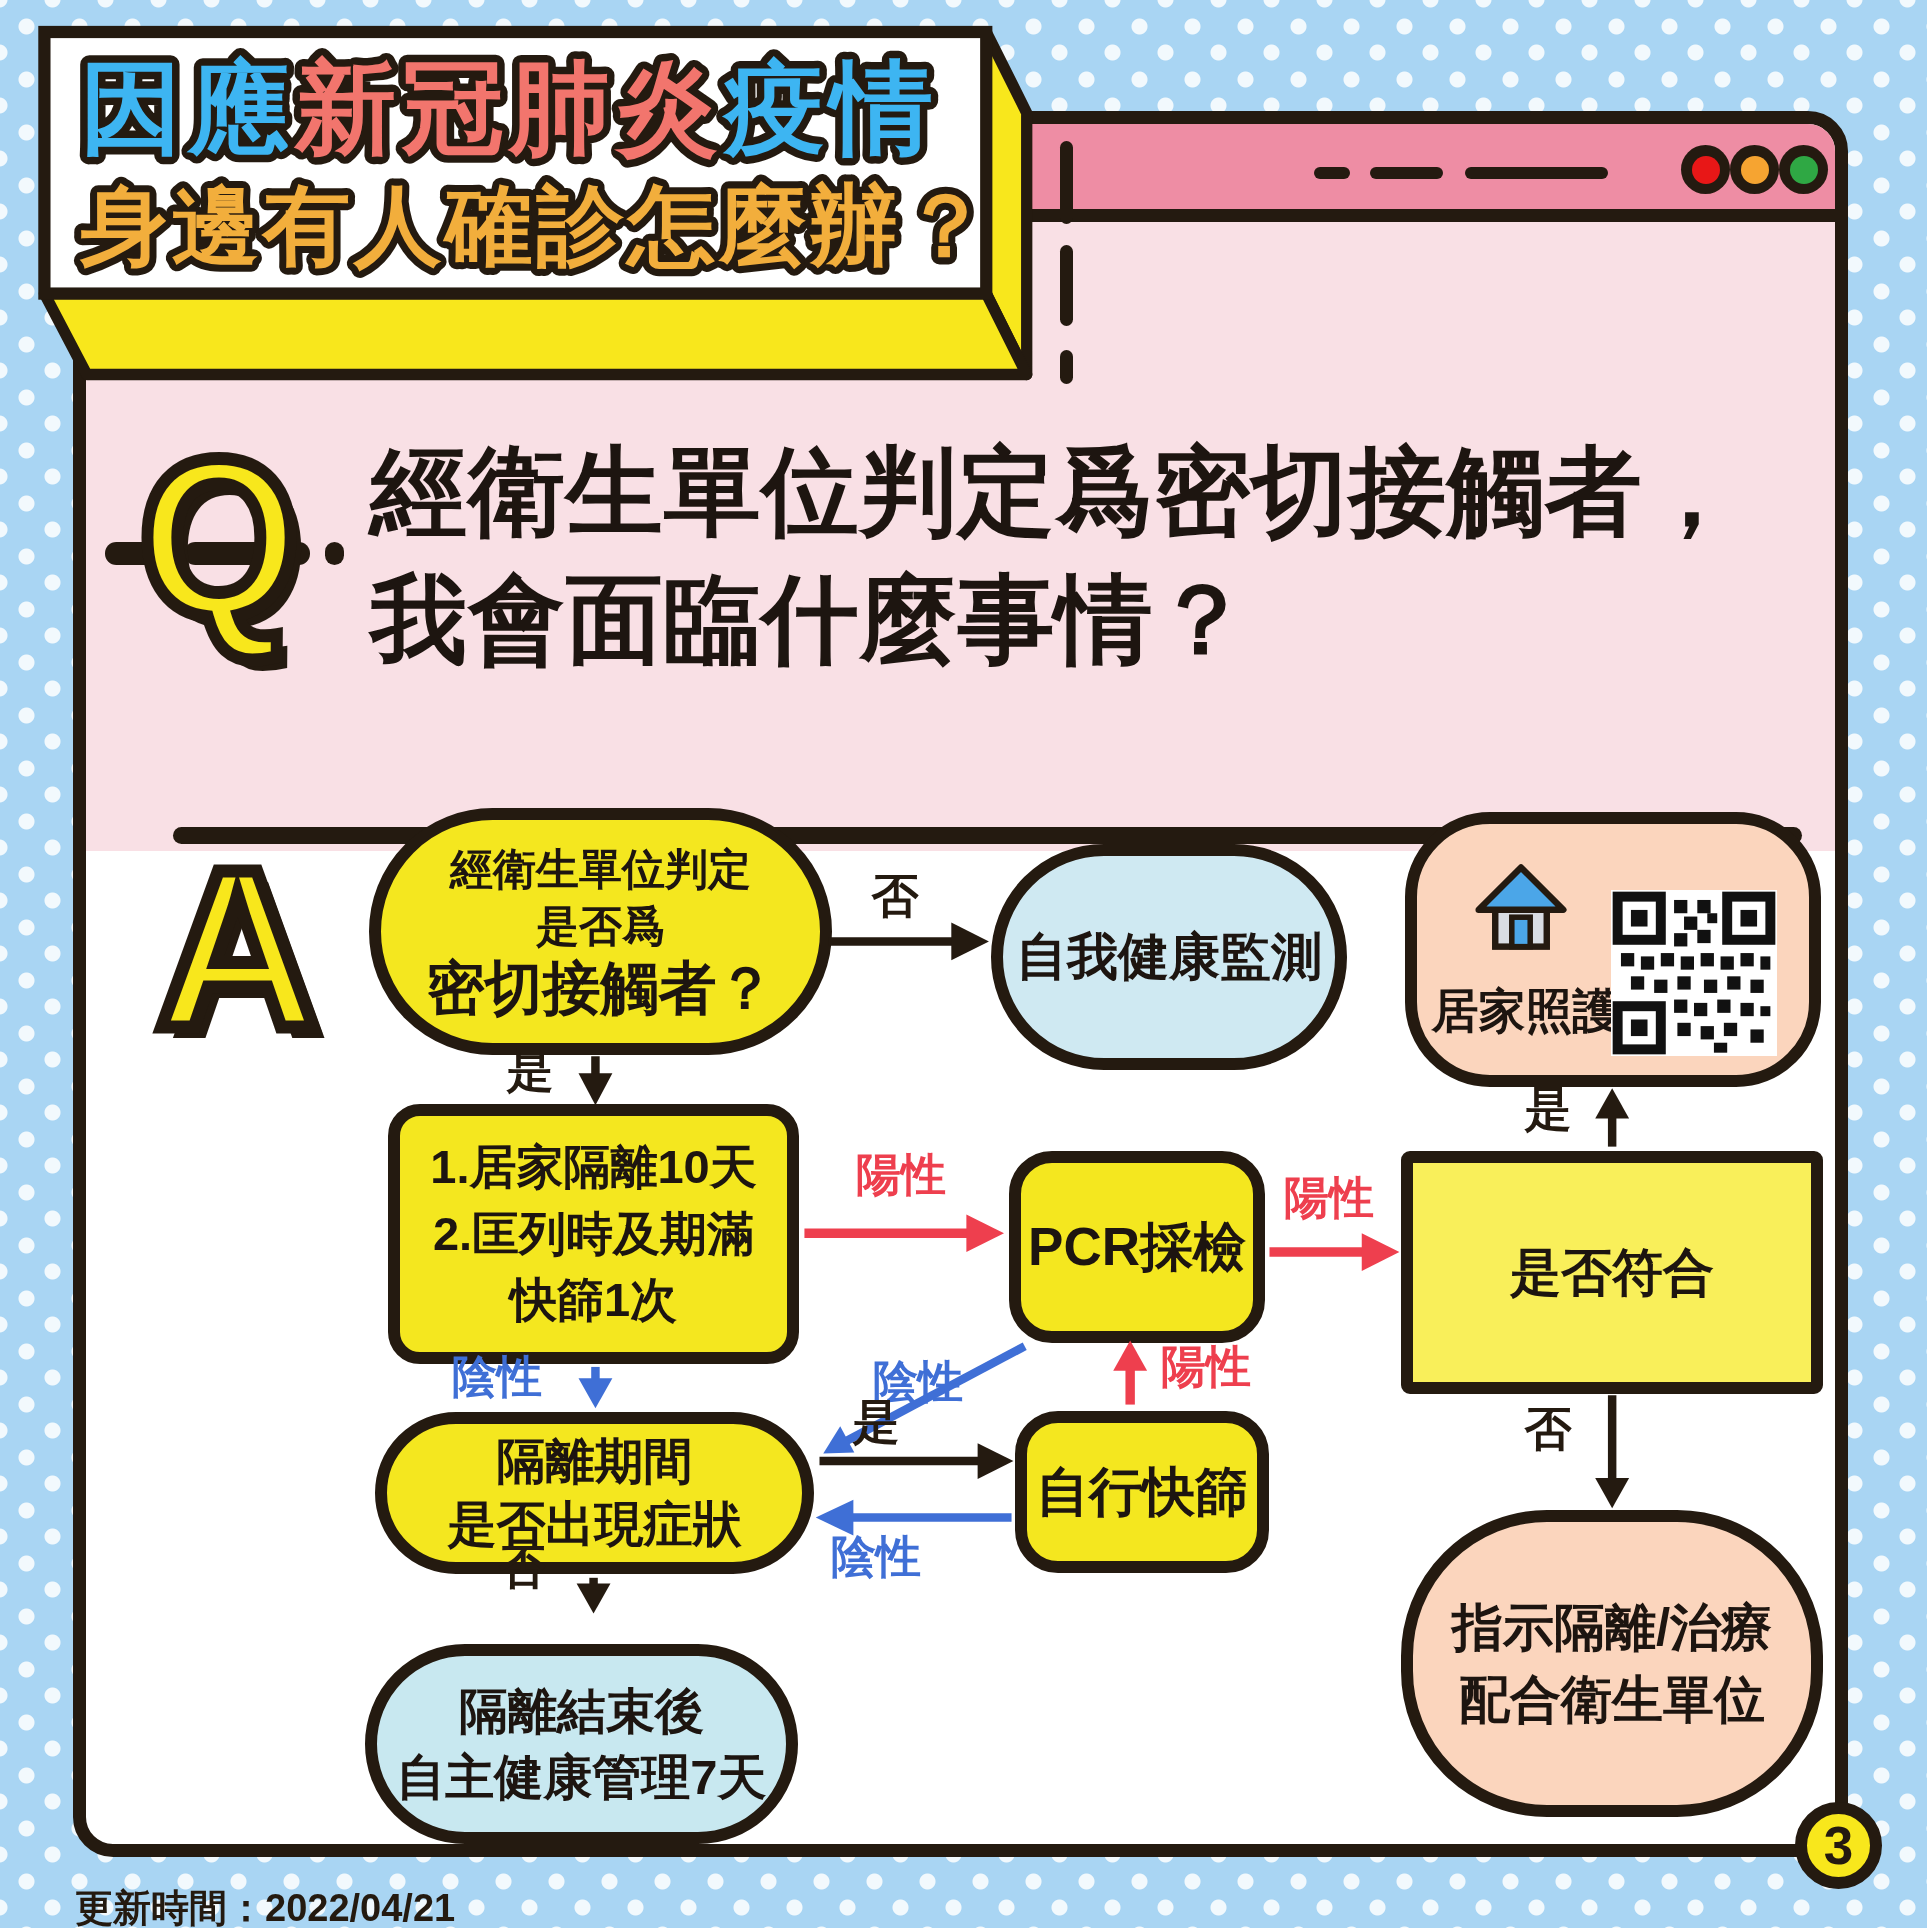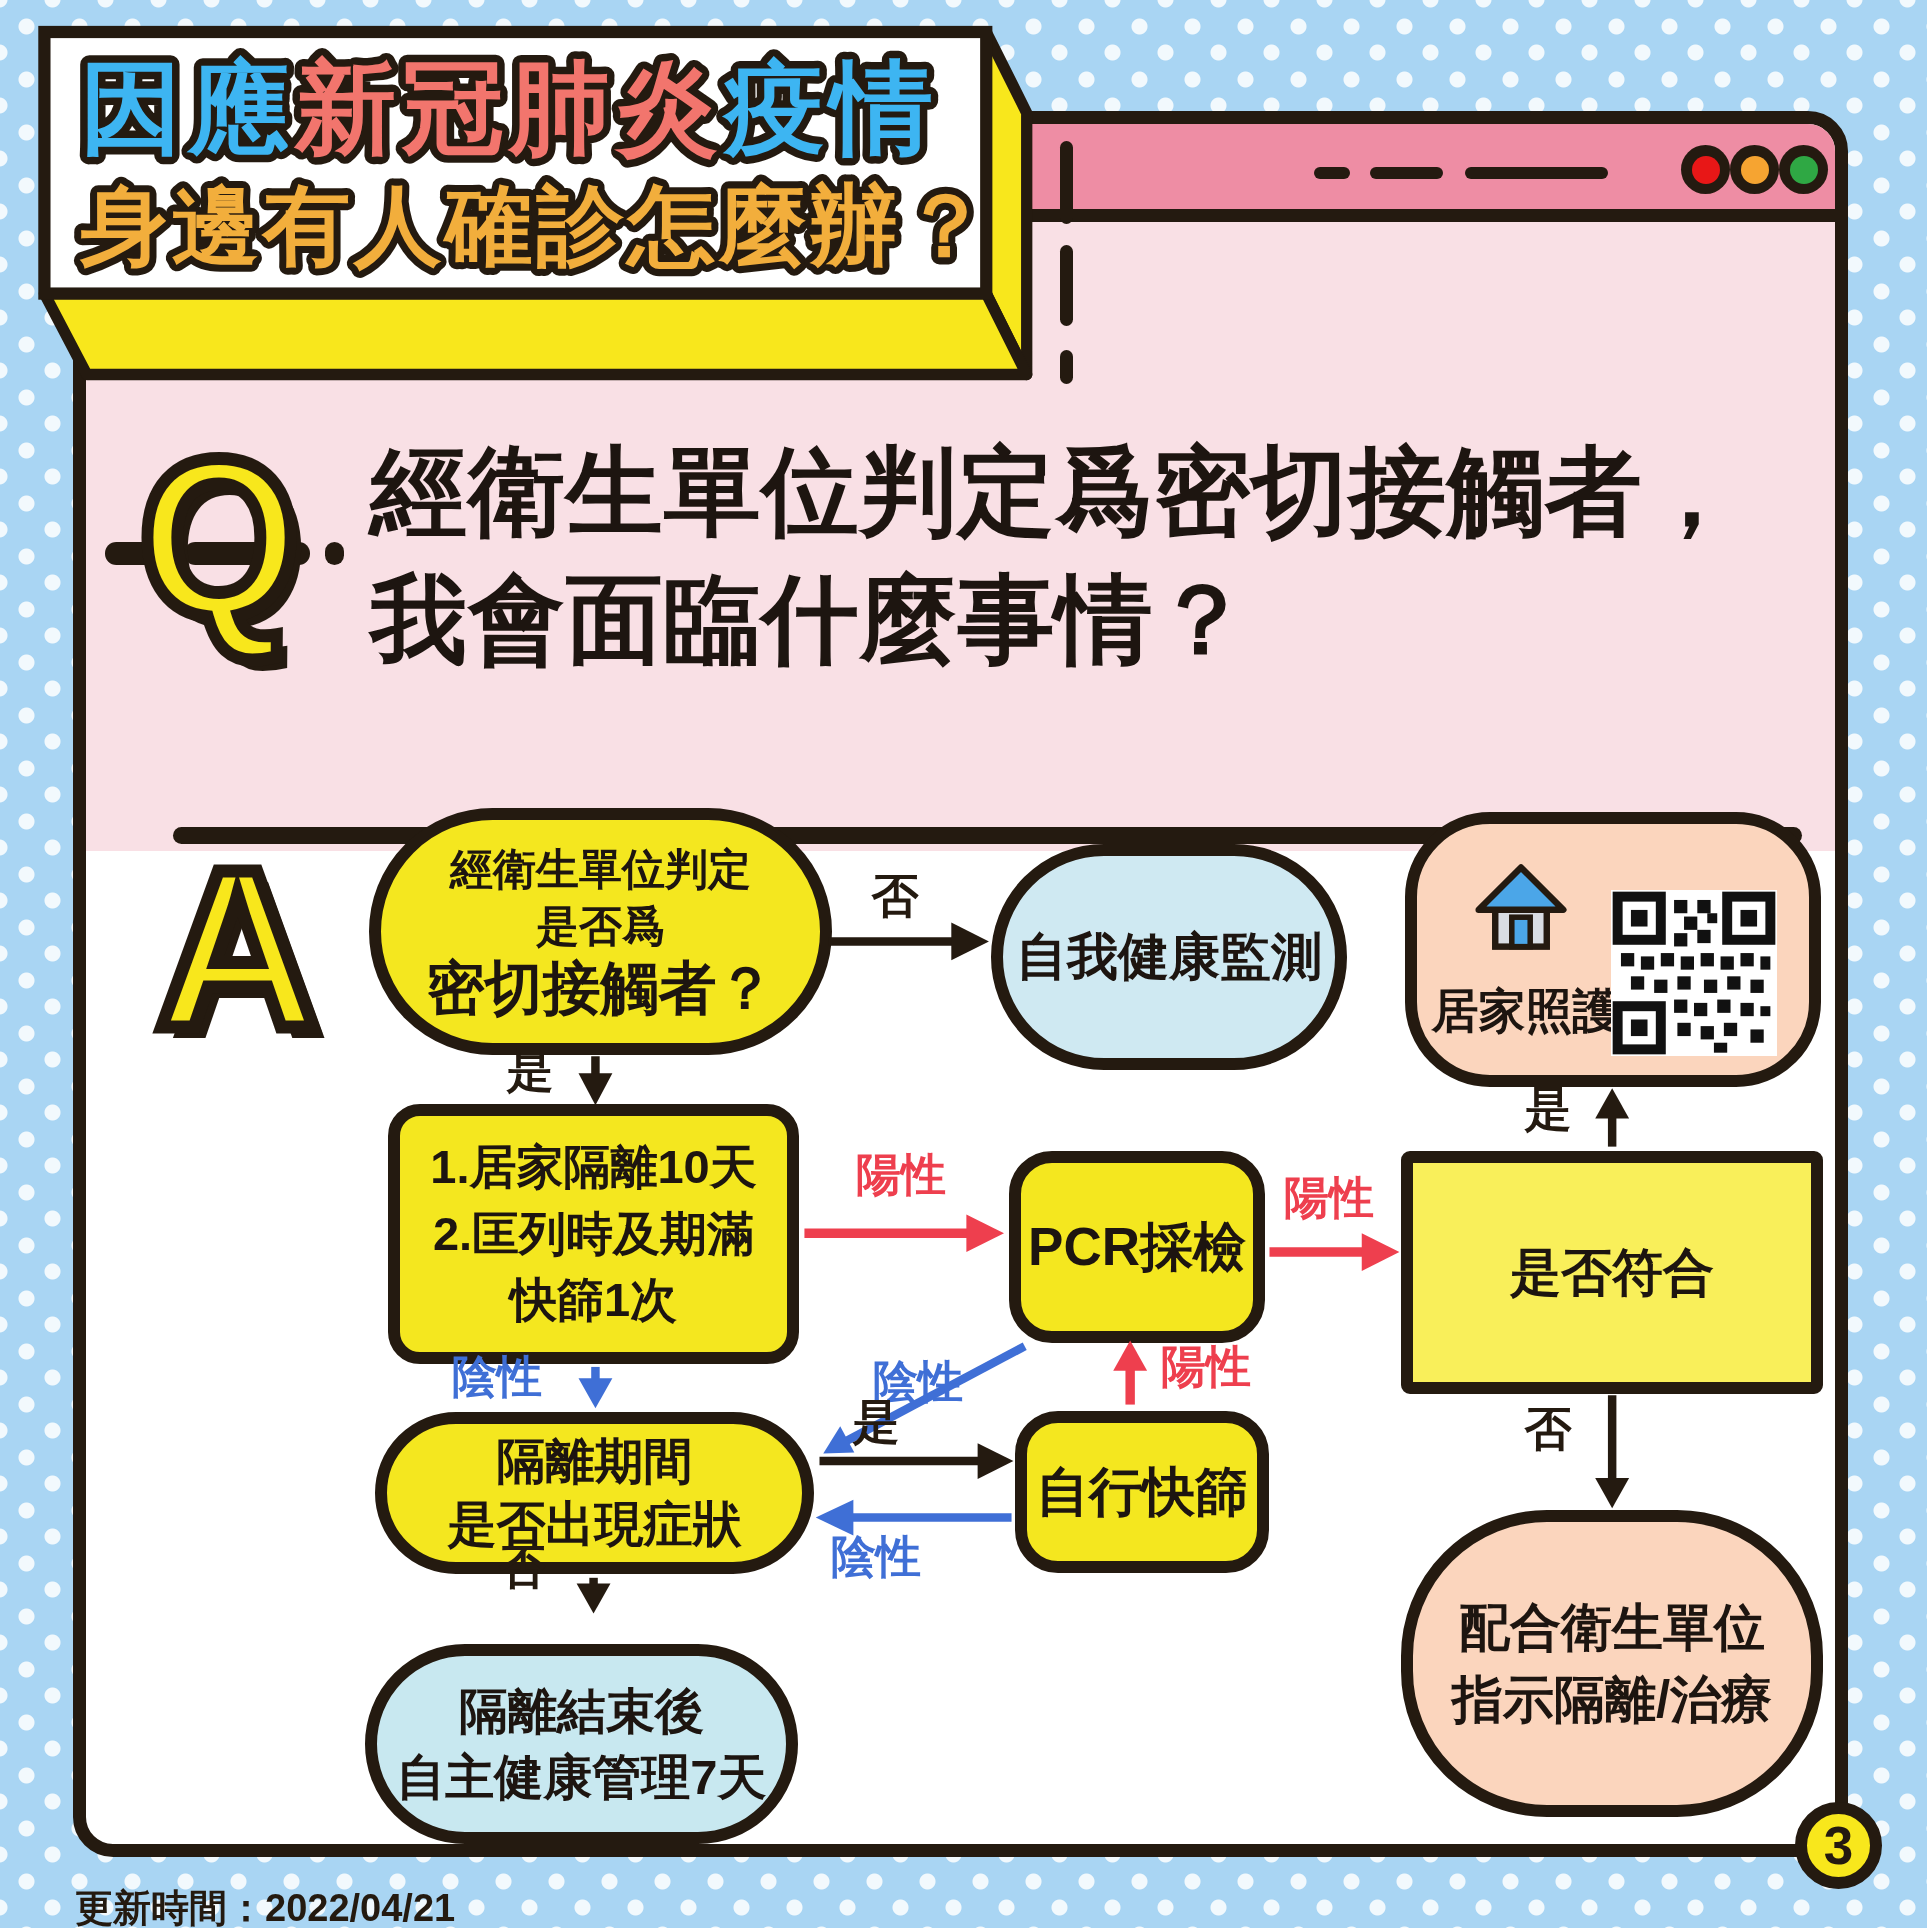--- a/index.html
+++ b/index.html
@@ -210,22 +210,22 @@
 <div class="node n-selftest">
   <div>自行快篩</div>
 </div>
 
 <div class="node n-isoend">
   <div>隔離結束後</div>
   <div>自主健康管理7天</div>
 </div>
 
 <div class="node n-comply">
+  <div>指示隔離/治療</div>
   <div>配合衛生單位</div>
-  <div>指示隔離/治療</div>
 </div>
 
 <svg class="abs overlay" width="1928" height="1928" viewBox="0 0 2047 2048">
 
   <g stroke="#241a10" fill="#241a10" stroke-width="9">
     <g>
         <line x1="880" y1="1000" x2="1016" y2="1000"></line>
         <polygon points="1050,1000 1010,980 1010,1020" stroke="none"></polygon>
       </g>
     <g>

